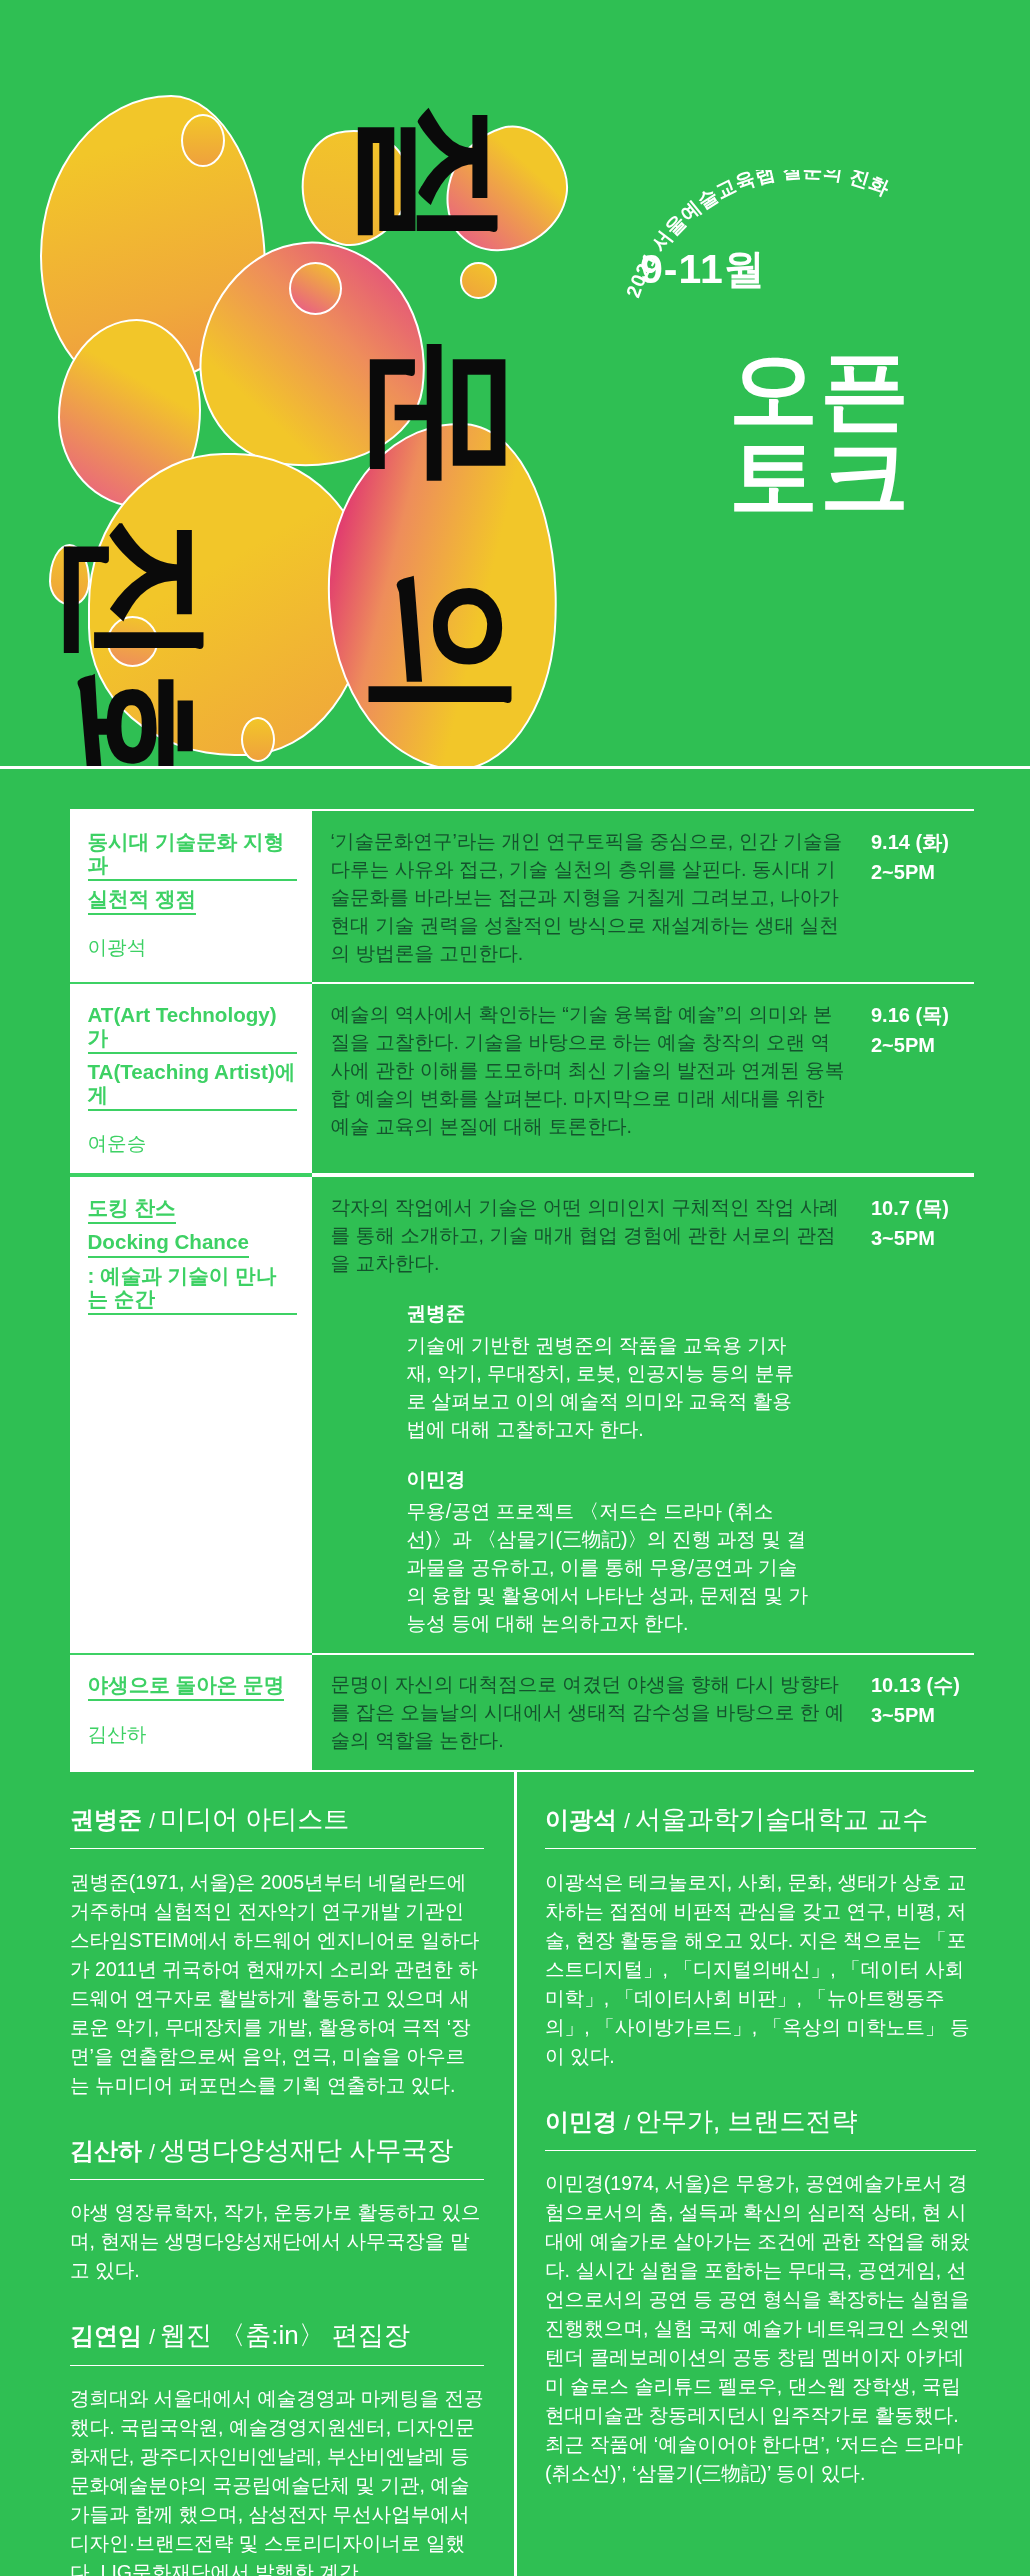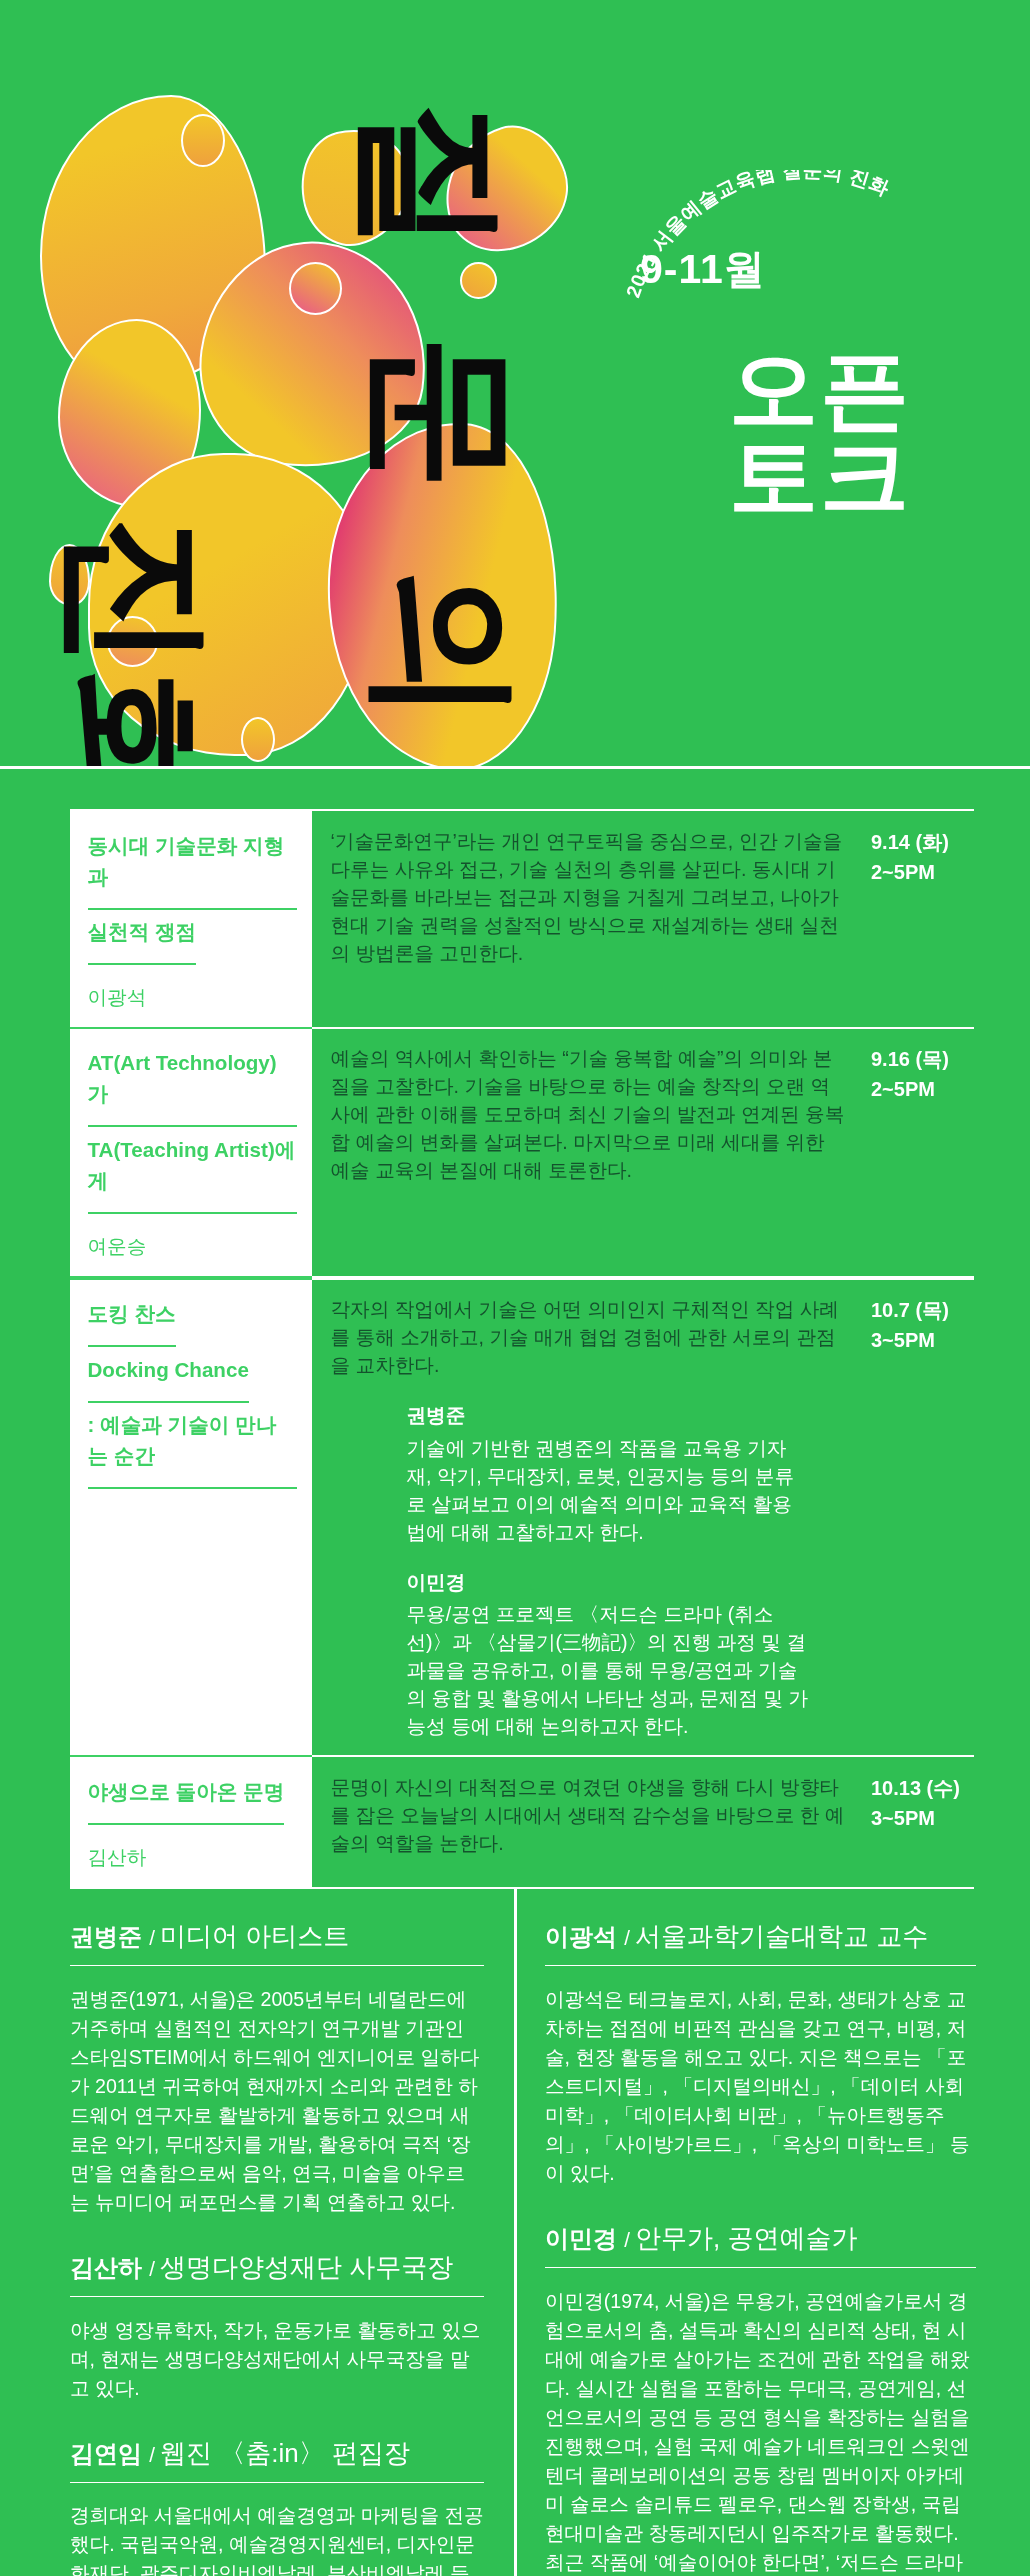--- a/index.html
+++ b/index.html
@@ -38,21 +38,21 @@
   .hero-arc{position:absolute;left:618px;top:170px;}
   .hero-period{position:absolute;left:640px;top:242px;font-size:41px;font-weight:bold;letter-spacing:1px;color:#FFFFFF;}
   .hero-title{position:absolute;left:681px;top:346px;font-size:89px;line-height:87px;font-weight:bold;color:#FFFFFF;letter-spacing:2.1px;margin-left:48px;}
 
   
   .schedule{position:relative;padding:40px 56px 0 70px;}
   .rule{position:relative;height:2.1px;background:#FFFFFF;width:904px;}
   .rule.inner::before{content:"";position:absolute;left:0;top:0;width:242px;height:2.1px;background:#3DD164;}
   .srow{display:flex;width:904px;align-items:stretch;}
   .scell{width:242px;flex:0 0 242px;background:#FFFFFF;padding:18.5px 15.5px 15.5px 17.5px;box-sizing:border-box;}
-  .stitle-line{display:inline-block;color:#3DD164;font-weight:bold;font-size:20.6px;line-height:31px;border-bottom:2.1px solid #3DD164;padding-bottom:16px;margin-bottom:6.2px;}
+  .stitle-line{display:inline-block;color:#3DD164;font-weight:bold;font-size:20.6px;line-height:23px;border-bottom:2.1px solid #3DD164;padding-bottom:3px;margin-bottom:6.2px;}
   .sspeaker{color:#3DD164;font-size:19.6px;line-height:27px;margin-top:13.4px;}
   .sbody{flex:1;display:flex;padding:15.5px 0 15.5px 18.5px;box-sizing:border-box;}
   .sdesc-wrap{flex:1;padding-right:20.6px;}
   .sdesc{color:#14532d;font-size:19.6px;line-height:28px;max-width:515px;white-space:pre-line;}
   .sdate-col{width:103px;flex:0 0 103px;font-size:20px;font-weight:bold;line-height:30px;color:#FFFFFF;}
   .ssub{margin-left:76px;margin-top:23px;max-width:402px;}
   .ssub-name{font-size:19.6px;font-weight:bold;line-height:26px;margin-bottom:5.2px;}
   .ssub-text{font-size:19.6px;line-height:28px;white-space:pre-line;}
 
   
@@ -210,21 +210,21 @@
       </div>
 
     </div>
 
     <div class="bio-col right">
       <div>
         <div class="bio-head"><span class="bio-name">이광석</span><span class="bio-sep">/</span><span class="bio-role">서울과학기술대학교 교수</span></div>
         <div class="bio-text">이광석은 테크놀로지, 사회, 문화, 생태가 상호 교차하는 접점에 비판적 관심을 갖고 연구, 비평, 저술, 현장 활동을 해오고 있다. 지은 책으로는 「포스트디지털」, 「디지털의배신」, 「데이터 사회미학」, 「데이터사회 비판」, 「뉴아트행동주의」, 「사이방가르드」, 「옥상의 미학노트」 등이 있다.</div>
       </div>
       <div>
-        <div class="bio-head"><span class="bio-name">이민경</span><span class="bio-sep">/</span><span class="bio-role">안무가, 공연예술가</span></div>
+        <div class="bio-head"><span class="bio-name">이민경</span><span class="bio-sep">/</span><span class="bio-role">안무가, 브랜드전략</span></div>
         <div class="bio-text">이민경(1974, 서울)은 무용가, 공연예술가로서 경험으로서의 춤, 설득과 확신의 심리적 상태, 현 시대에 예술가로 살아가는 조건에 관한 작업을 해왔다. 실시간 실험을 포함하는 무대극,  공연게임, 선언으로서의 공연 등 공연 형식을 확장하는 실험을 진행했으며, 실험 국제 예술가 네트워크인 스윗엔텐더 콜레보레이션의 공동 창립 멤버이자 아카데미 슐로스 솔리튜드 펠로우, 댄스웹 장학생, 국립현대미술관 창동레지던시 입주작가로 활동했다. 최근 작품에 ‘예술이어야 한다면’, ‘저드슨 드라마(취소선)’, ‘삼물기(三物記)’ 등이 있다.</div>
       </div>
 
     </div>
   </section>
 
 </div>
 
 
 </body></html>

